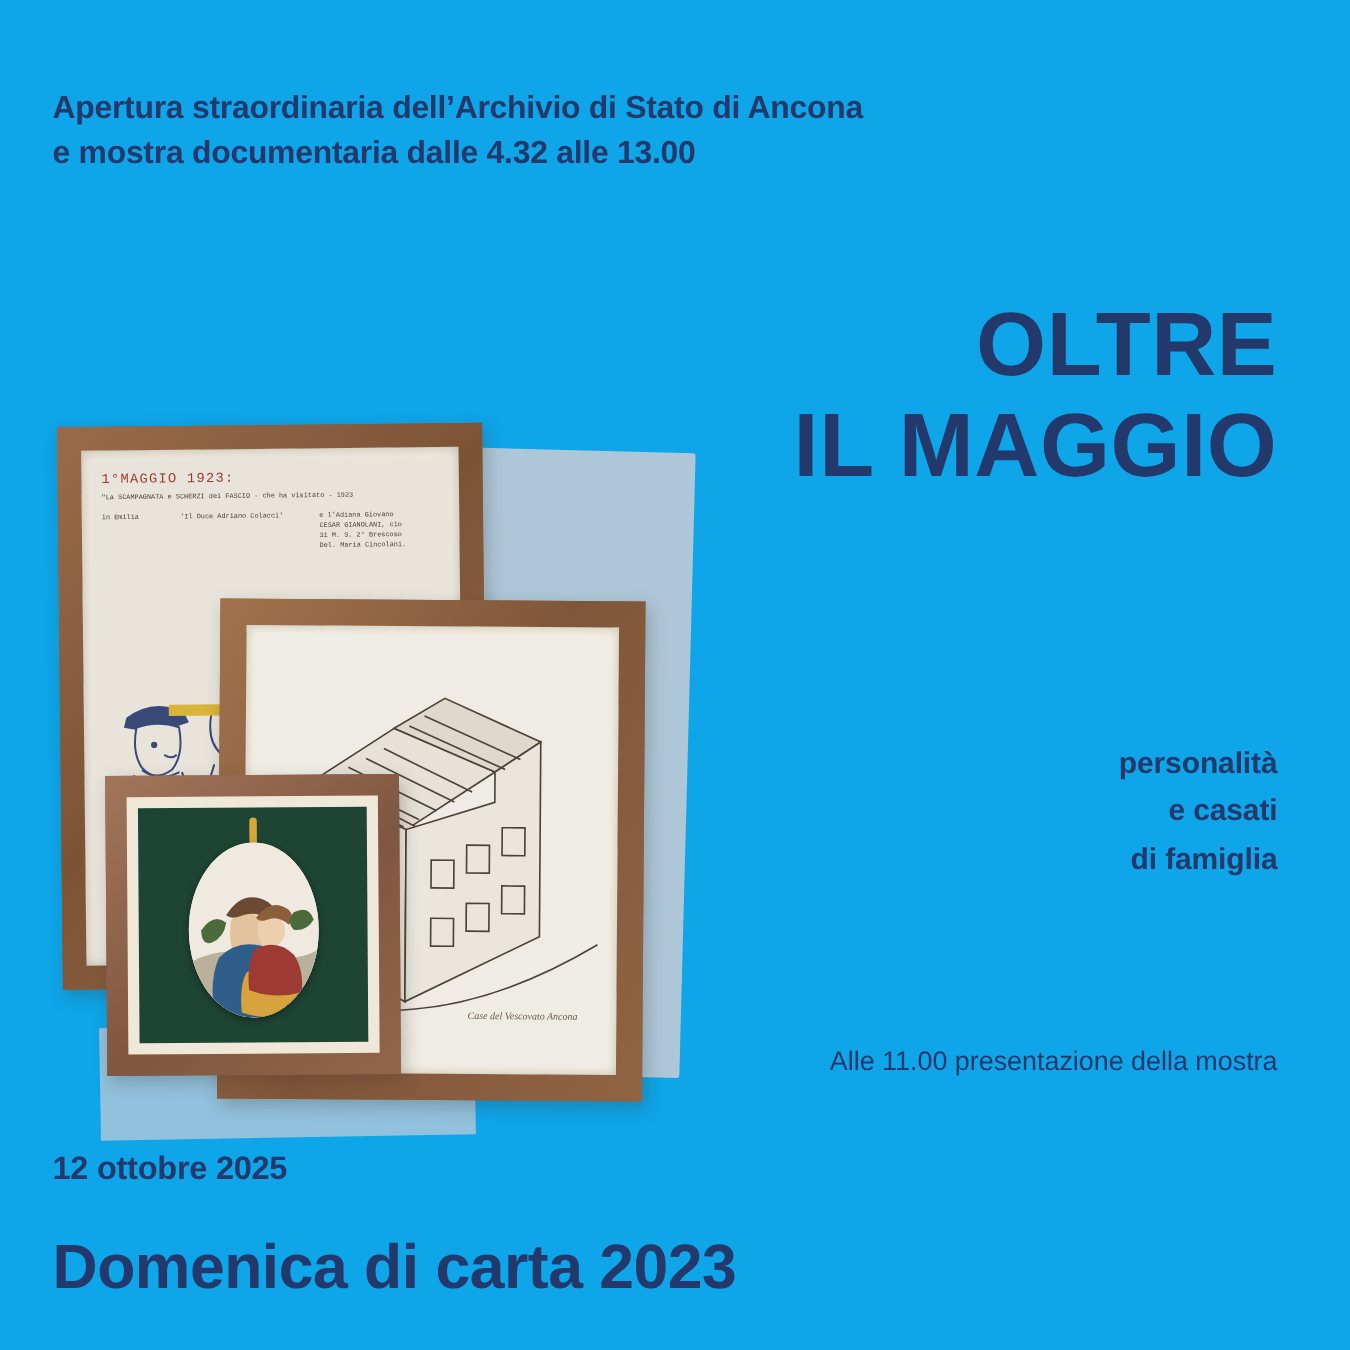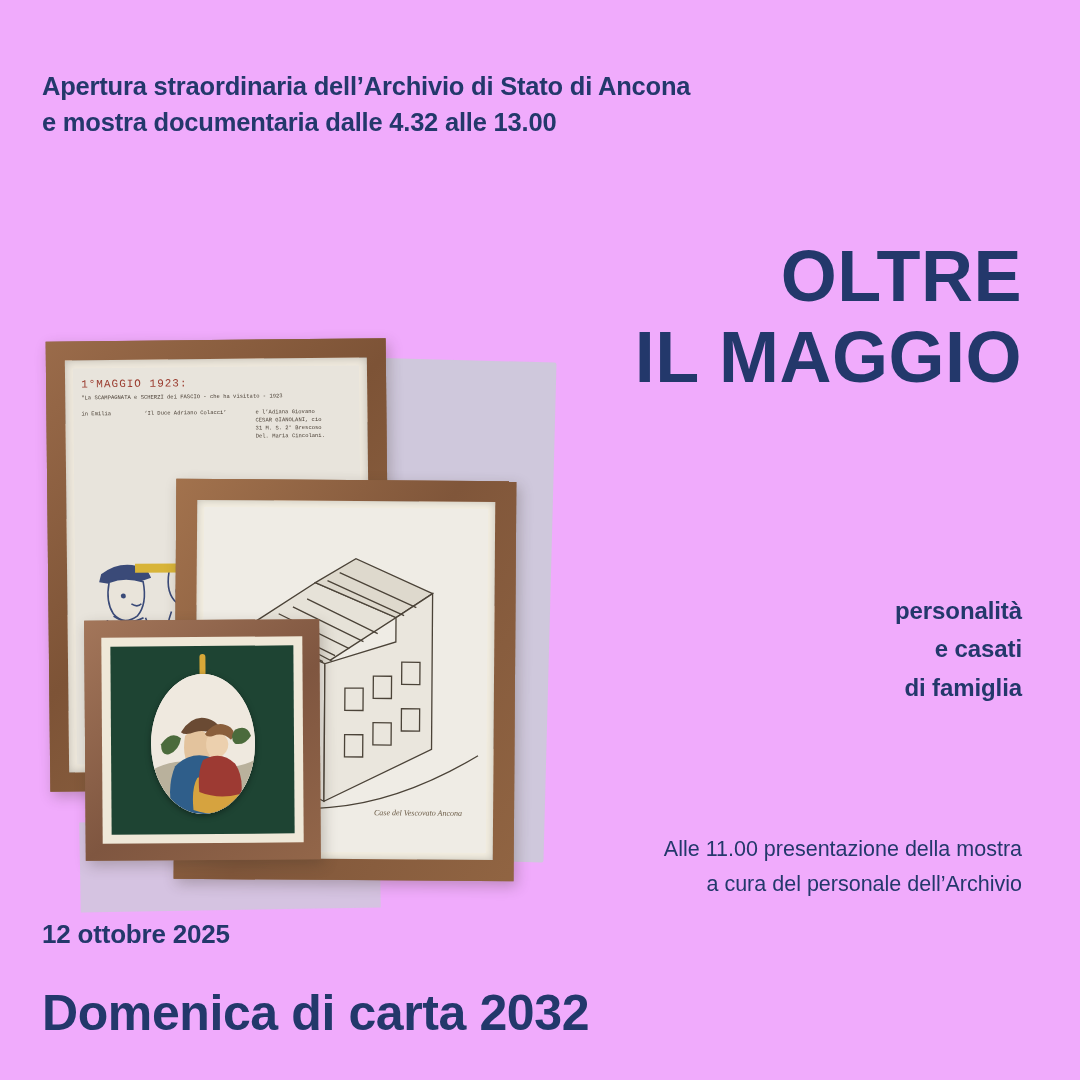--- a/index.html
+++ b/index.html
@@ -10,21 +10,21 @@
     width: 1080px;
     height: 1080px;
     background: #fdfdfb;
     font-family: "Liberation Sans", sans-serif;
     overflow: hidden;
     position: relative;
   }
   .poster {
     position: absolute;
     inset: 0;
-    background: #f0abfc;
+    background: #0ea5e9;
     padding-left: 26px;
   }
 
   
   .header {
     position: absolute;
     left: 42px;
     top: 68px;
     width: 830px;
   }
@@ -301,26 +301,25 @@
   </div>
 
   <div class="subtitle-block">
     <div class="subtitle-line">personalità</div>
     <div class="subtitle-line">e casati</div>
     <div class="subtitle-line">di famiglia</div>
   </div>
 
   <div class="note-block">
     <div class="note-line">Alle 11.00 presentazione della mostra</div>
-    <div class="note-line">a cura del personale dell’Archivio</div>
   </div>
 
   <div class="date-text">12 ottobre 2025</div>
 
-  <div class="footer-text">Domenica di carta 2032</div>
+  <div class="footer-text">Domenica di carta 2023</div>
 
   <div class="collage">
 
     <div class="paper-shadow"></div>
     <div class="paper-shadow2"></div>
 
     <div class="frame frame1">
       <div class="mat">
         <div class="doc1">
           <div class="doc-head">1°MAGGIO 1923:</div>

